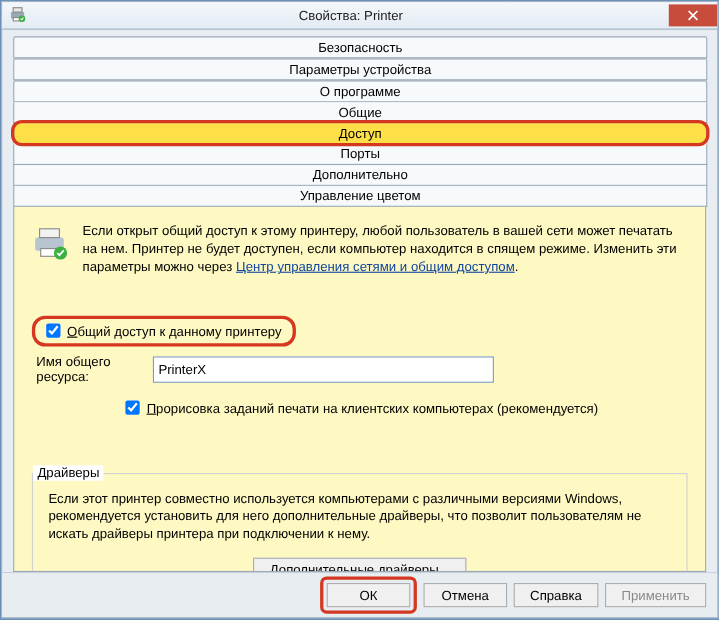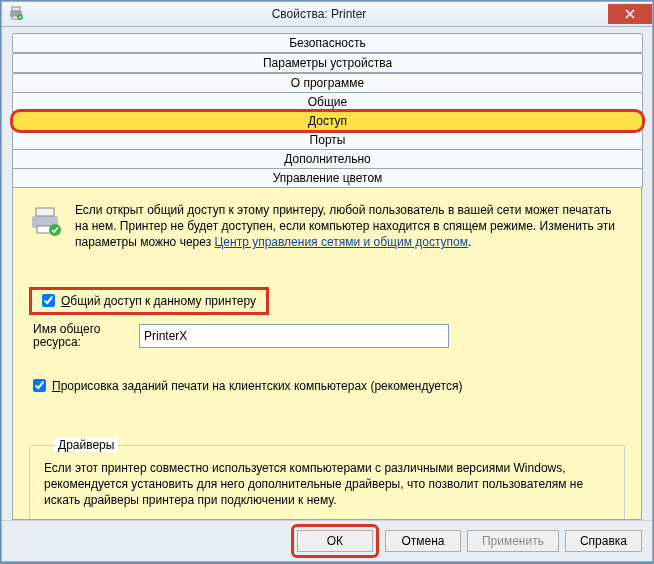--- a/index.html
+++ b/index.html
@@ -101,51 +101,51 @@
   .intro{display:flex;gap:12px;}
   .printer-ico{flex:0 0 auto;margin-top:2px;}
   .intro-text{font-size:12px;line-height:1.35;}
   .link{color:var(--link);text-decoration:underline;cursor:pointer;}
   
   .share-block{margin-top:36px;}
   .hl-box{
     display:inline-flex;align-items:center;gap:6px;
     padding:4px 10px;
     border:3px solid var(--highlight);
-    border-radius:0;
+    border-radius:12px;
   }
   input[type=checkbox]{width:13px;height:13px;margin:0;}
   .underline-key{text-decoration:underline;}
   
   .sharename-row{
     display:flex;align-items:center;gap:10px;
     margin-top:8px;
     padding-left:4px;
   }
   .sharename-row .lbl{width:96px;font-size:12px;line-height:1.15;}
   .sharename-row input[type=text]{
     flex:0 0 300px;height:20px;
     border:1px solid #7f9db9;
     padding:1px 4px;font-family:inherit;font-size:12px;
   }
   
   .render-row{
     display:flex;align-items:flex-start;gap:6px;
-    margin-top:29px;padding-left:4px;
+    margin-top:14px;padding-left:4px;justify-content:center;
   }
   .render-row label{line-height:1.3;}
   
   .groupbox{
     margin-top:50px;
     border:1px solid var(--groupbox-border);
     position:relative;
     padding:14px 14px 14px 14px;
   }
   .groupbox .legend{
-    position:absolute;top:-8px;left:24px;
+    position:absolute;top:-8px;left:0;
     background:#ffffff;padding:0 4px;font-size:12px;
   }
   .groupbox-text{font-size:12px;line-height:1.35;}
   .drivers-btn-row{text-align:center;margin-top:14px;}
   .winbtn{
     min-width:90px;height:22px;
     background:var(--btn-face);
     border:1px solid var(--btn-border);
     font-family:inherit;font-size:12px;
     padding:0 14px;
@@ -248,17 +248,17 @@
       </div>
     </div>
 
   </div>
 
   <div class="button-bar">
     <span class="ok-wrap">
       <button class="winbtn" style="min-width:76px">ОК</button>
     </span>
     <button class="winbtn" style="min-width:76px">Отмена</button>
+    <button class="winbtn" style="min-width:76px">Справка</button>
     <button class="winbtn" style="min-width:86px" disabled="">Применить</button>
-    <button class="winbtn" style="min-width:76px">Справка</button>
   </div>
 
 </div>
 
 </body></html>

